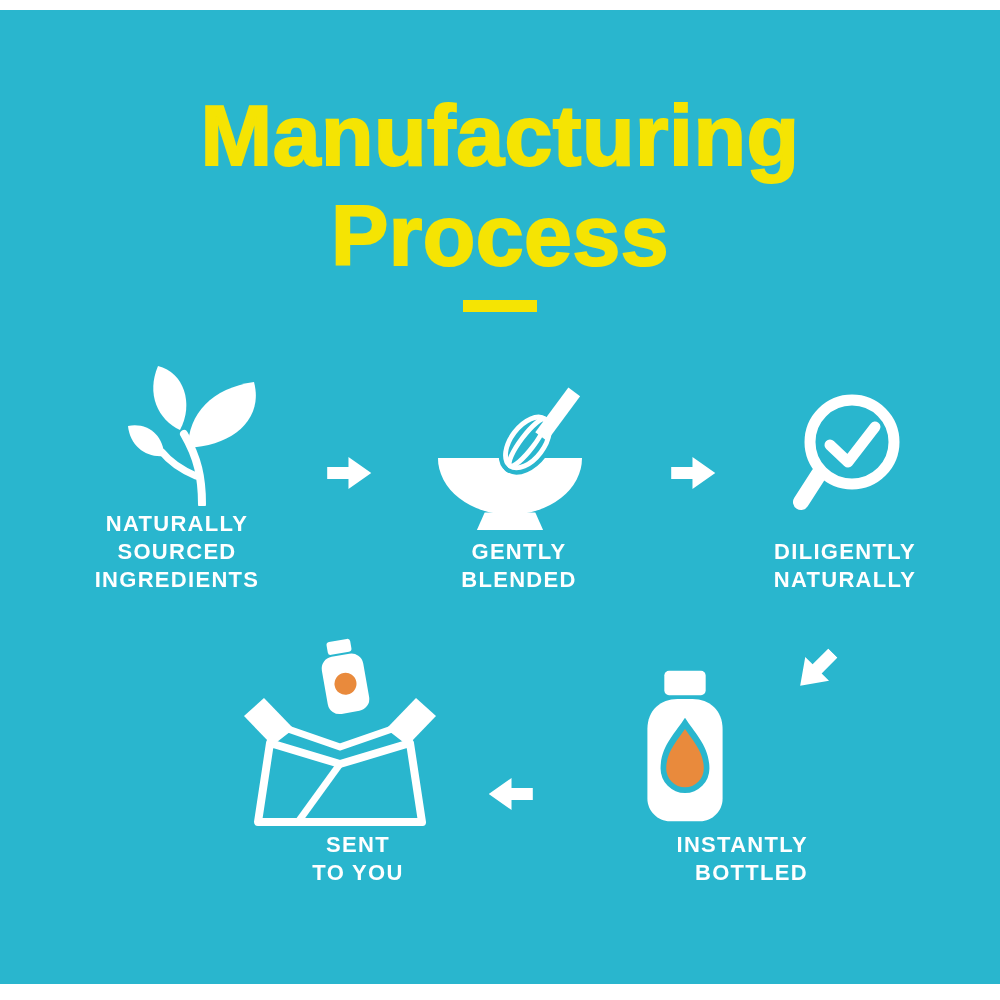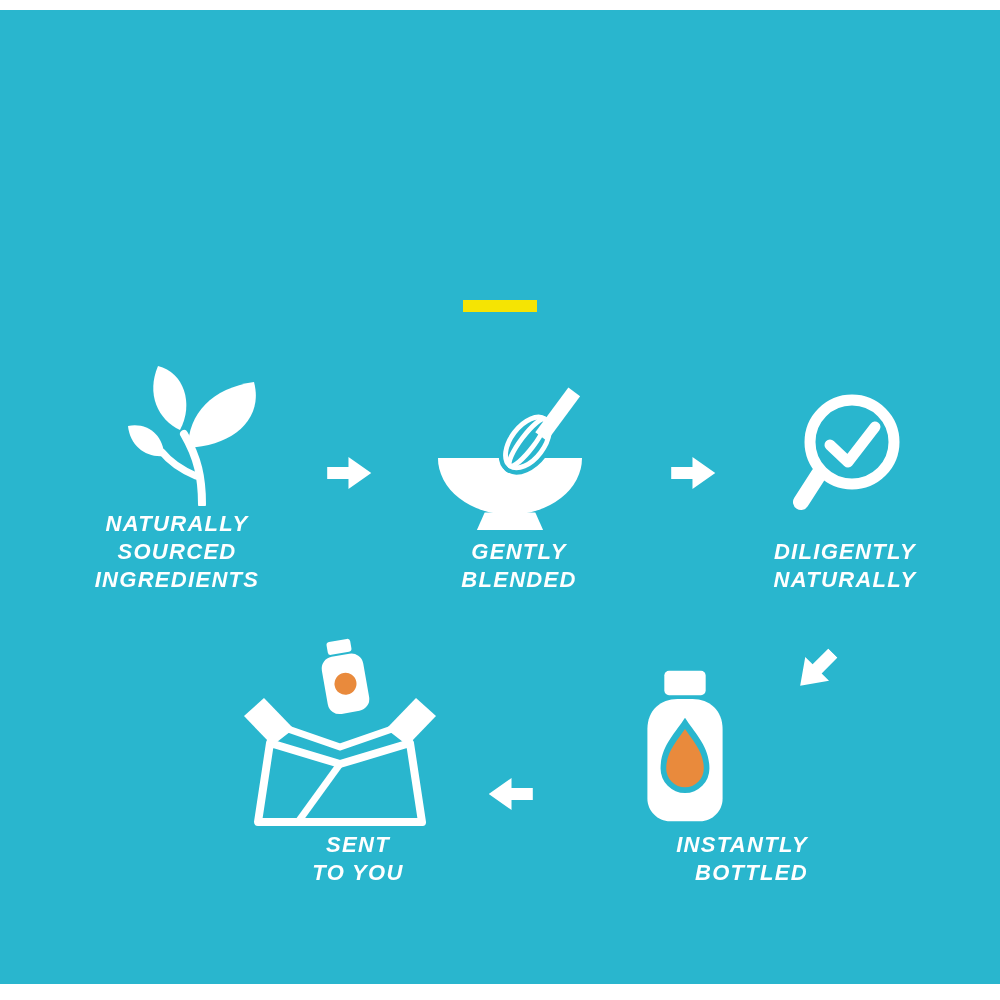--- a/index.html
+++ b/index.html
@@ -27,31 +27,33 @@
     position:absolute; left:463px; top:300px; width:74px; height:12px;
     background:var(--title-yellow,#f5e403);
   }
   .icon { position:absolute; }
   .icon svg { display:block; width:100%; height:100%; }
   .arrow { position:absolute; }
   .arrow svg { display:block; width:100%; height:100%; }
   .step-label {
     position:absolute; text-align:center; white-space:pre-line;
     color:var(--icon-white,#ffffff);
-    font-size:22px; font-weight:700; line-height:28px; letter-spacing:1.3px;font-style:italic;
+    font-size:22px; font-weight:700; line-height:28px; letter-spacing:1.3px;
   }
   .rot-135 { transform:rotate(135deg); }
   .flip-x  { transform:scaleX(-1); }
 </style>
 </head>
 <body>
 
 <div class="canvas">
   <div class="teal-bg"></div>
 
+  <div class="title-line" style="top:85px;">Manufacturing</div>
+  <div class="title-line" style="top:185px;">Process</div>
   <div class="dash"></div>
 
   <div>
     <div class="icon" style="left:118px; top:360px; width:152px; height:146px;">
       <svg viewBox="0 0 152 146" xmlns="http://www.w3.org/2000/svg">
         <path d="M84,144 C84,118 80,98 66,74" fill="none" stroke="var(--icon-white,#fff)" stroke-width="8" stroke-linecap="round"></path>
         <path d="M78,116 C64,110 52,102 44,92" fill="none" stroke="var(--icon-white,#fff)" stroke-width="7" stroke-linecap="round"></path>
         <path d="M46,96 C28,98 12,86 10,66 C30,62 46,76 46,96 Z" fill="var(--icon-white,#fff)"></path>
         <path d="M62,70 C40,60 28,34 40,6 C66,12 76,44 62,70 Z" fill="var(--icon-white,#fff)"></path>
         <path d="M70,88 C70,54 94,28 136,22 C146,60 114,86 70,88 Z" fill="var(--icon-white,#fff)"></path>

